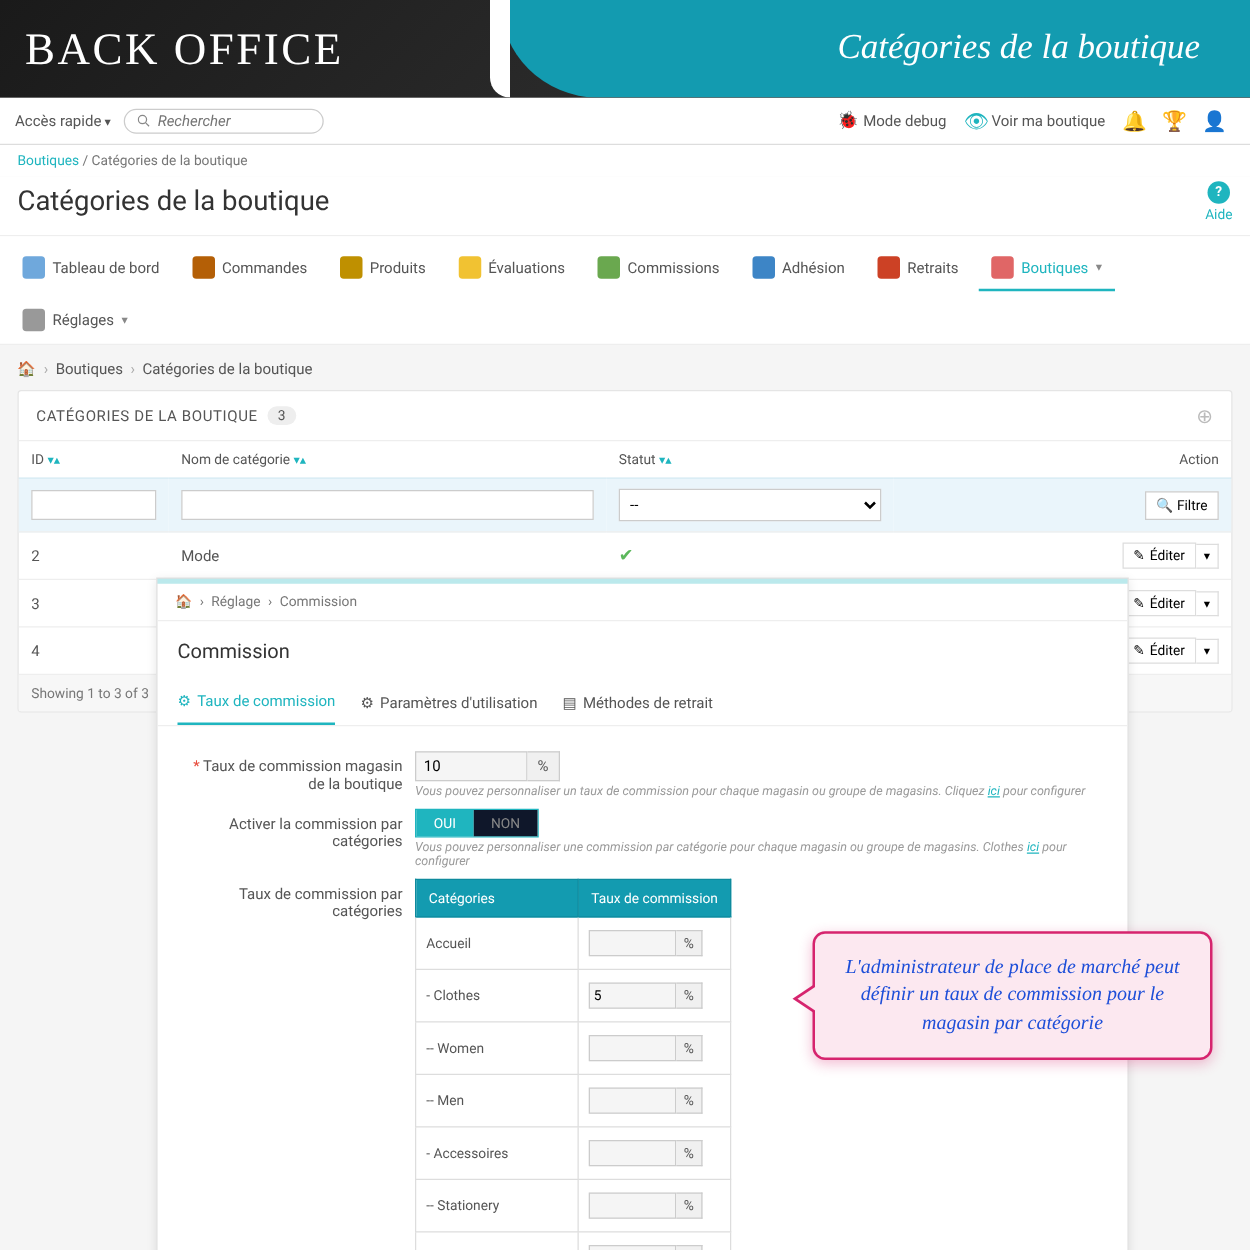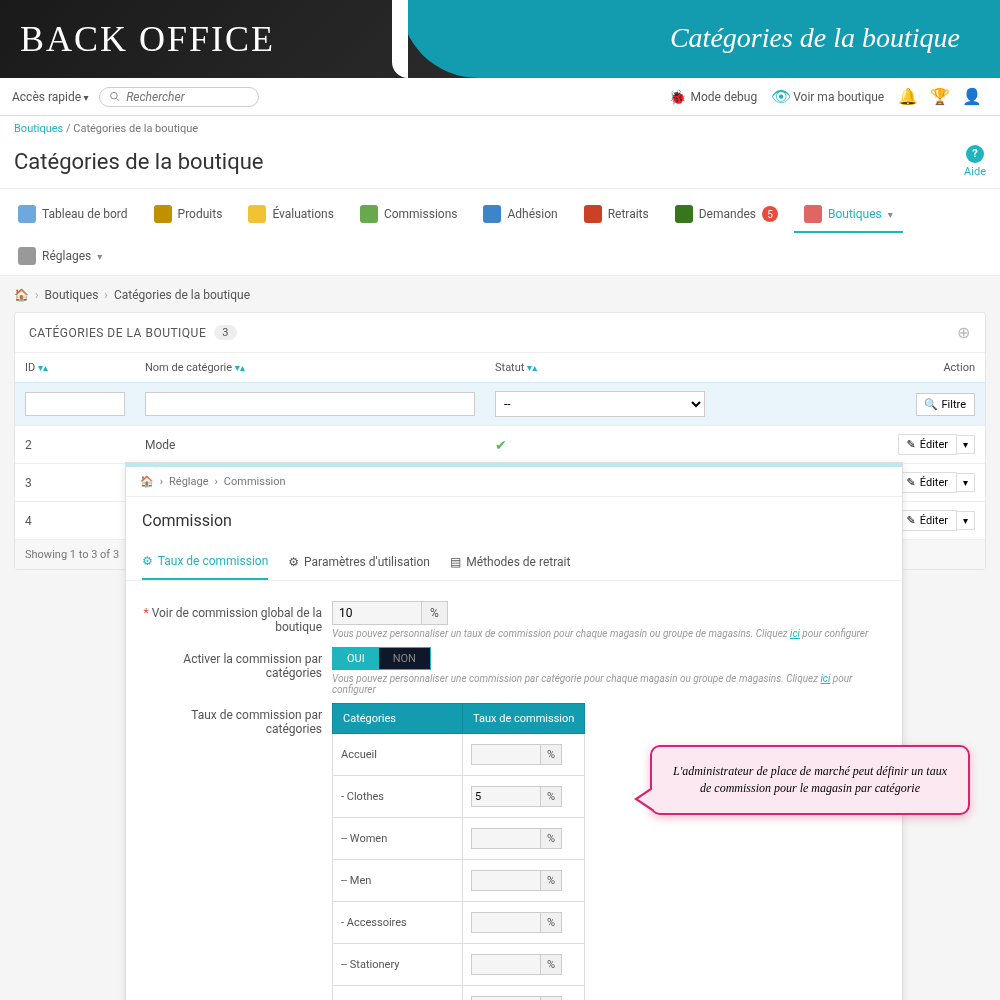--- a/index.html
+++ b/index.html
@@ -89,21 +89,21 @@
 
 .cat-table { border-collapse: collapse; }
 .cat-table th { background: #139bb0; color: #fff; font-size: 11px; font-weight: normal; padding: 8px 10px; text-align: left; border: 1px solid #0e8a9d; }
 .cat-table td { border: 1px solid #ddd; padding: 10px 8px; font-size: 11px; color: #555; }
 .cat-table td:first-child { width: 130px; }
 .cat-table .mini-input { display: flex; }
 .cat-table .mini-input input { width: 70px; border: 1px solid #ccc; padding: 3px; background: #f5f5f5; font-size: 11px; }
 .cat-table .mini-input .addon { border: 1px solid #ccc; border-left: none; padding: 3px 6px; background: #f0f0f0; font-size: 11px; }
 
 .callout { position: absolute; right: 30px; top: 745px; width: 320px; background: #fce8f0; border: 2px solid #d6246e; border-radius: 10px; padding: 16px 18px; box-shadow: 0 3px 10px rgba(214,36,110,0.3); }
-.callout-text { color: #000000; font-family: Georgia, serif; font-style: italic; font-size: 12px; text-align: center; line-height: 1.4; }
+.callout-text { color: #1d4ed8; font-family: Georgia, serif; font-style: italic; font-size: 16px; text-align: center; line-height: 1.4; }
 .callout::before { content:''; position:absolute; left:-18px; top:40px; width:0; height:0; border-top:12px solid transparent; border-bottom:12px solid transparent; border-right:18px solid #d6246e; }
 .callout::after { content:''; position:absolute; left:-14px; top:42px; width:0; height:0; border-top:10px solid transparent; border-bottom:10px solid transparent; border-right:15px solid #fce8f0; }
 
 </style>
 </head>
 <body>
 
 <div class="banner">
   <div class="banner-bg"></div>
   <div class="banner-curve"></div>
@@ -141,43 +141,42 @@
   <div class="page-title">Catégories de la boutique</div>
   <div class="help-block"><span class="q">?</span><span>Aide</span></div>
 </div>
 
 <div class="nav-tabs">
   <div class="nav-tab">
       <span class="tab-ico" style="background:#6fa8dc"></span>
       <span>Tableau de bord</span>
     </div>
   <div class="nav-tab">
+      <span class="tab-ico" style="background:#b45f06"></span>
+      <span>Commandes</span>
+    </div>
+  <div class="nav-tab">
       <span class="tab-ico" style="background:#bf9000"></span>
       <span>Produits</span>
     </div>
   <div class="nav-tab">
       <span class="tab-ico" style="background:#f1c232"></span>
       <span>Évaluations</span>
     </div>
   <div class="nav-tab">
       <span class="tab-ico" style="background:#6aa84f"></span>
       <span>Commissions</span>
     </div>
   <div class="nav-tab">
       <span class="tab-ico" style="background:#3d85c6"></span>
       <span>Adhésion</span>
     </div>
   <div class="nav-tab">
       <span class="tab-ico" style="background:#cc4125"></span>
       <span>Retraits</span>
-    </div>
-  <div class="nav-tab">
-      <span class="tab-ico" style="background:#38761d"></span>
-      <span>Demandes</span>
-      <span class="badge-red">5</span>
     </div>
   <div class="nav-tab active">
       <span class="tab-ico" style="background:#e06666"></span>
       <span>Boutiques</span>
       <span class="caret">▾</span>
     </div>
   <div class="nav-tab">
       <span class="tab-ico" style="background:#999"></span>
       <span>Réglages</span>
       <span class="caret">▾</span>
@@ -261,37 +260,37 @@
         <span>⚙</span>
         <span>Paramètres d'utilisation</span>
       </div>
     <div class="overlay-tab">
         <span>▤</span>
         <span>Méthodes de retrait</span>
       </div>
   </div>
   <div class="overlay-body">
     <div class="form-row">
-      <div class="form-label"><span class="req">*</span> <span>Voir de commission global de la boutique</span></div>
+      <div class="form-label"><span class="req">*</span> <span>Taux de commission magasin de la boutique</span></div>
       <div class="form-field">
         <div class="input-group">
             <input type="text" value="10" style="">
             <span class="addon">%</span>
           </div>
         <div class="hint"><span>Vous pouvez personnaliser un taux de commission pour chaque magasin ou groupe de magasins. Cliquez </span><a>ici</a><span> pour configurer</span></div>
       </div>
     </div>
     <div class="form-row">
       <div class="form-label"><span>Activer la commission par catégories</span></div>
       <div class="form-field">
         <div class="toggle">
             <span class="on">OUI</span>
             <span class="off">NON</span>
           </div>
-        <div class="hint"><span>Vous pouvez personnaliser une commission par catégorie pour chaque magasin ou groupe de magasins. Cliquez </span><a>ici</a><span> pour configurer</span></div>
+        <div class="hint"><span>Vous pouvez personnaliser une commission par catégorie pour chaque magasin ou groupe de magasins. Clothes </span><a>ici</a><span> pour configurer</span></div>
       </div>
     </div>
     <div class="form-row">
       <div class="form-label"><span>Taux de commission par catégories</span></div>
       <div class="form-field">
         <table class="cat-table">
           <thead>
               <tr>
                 <th>Catégories</th>
                 <th>Taux de commission</th>

